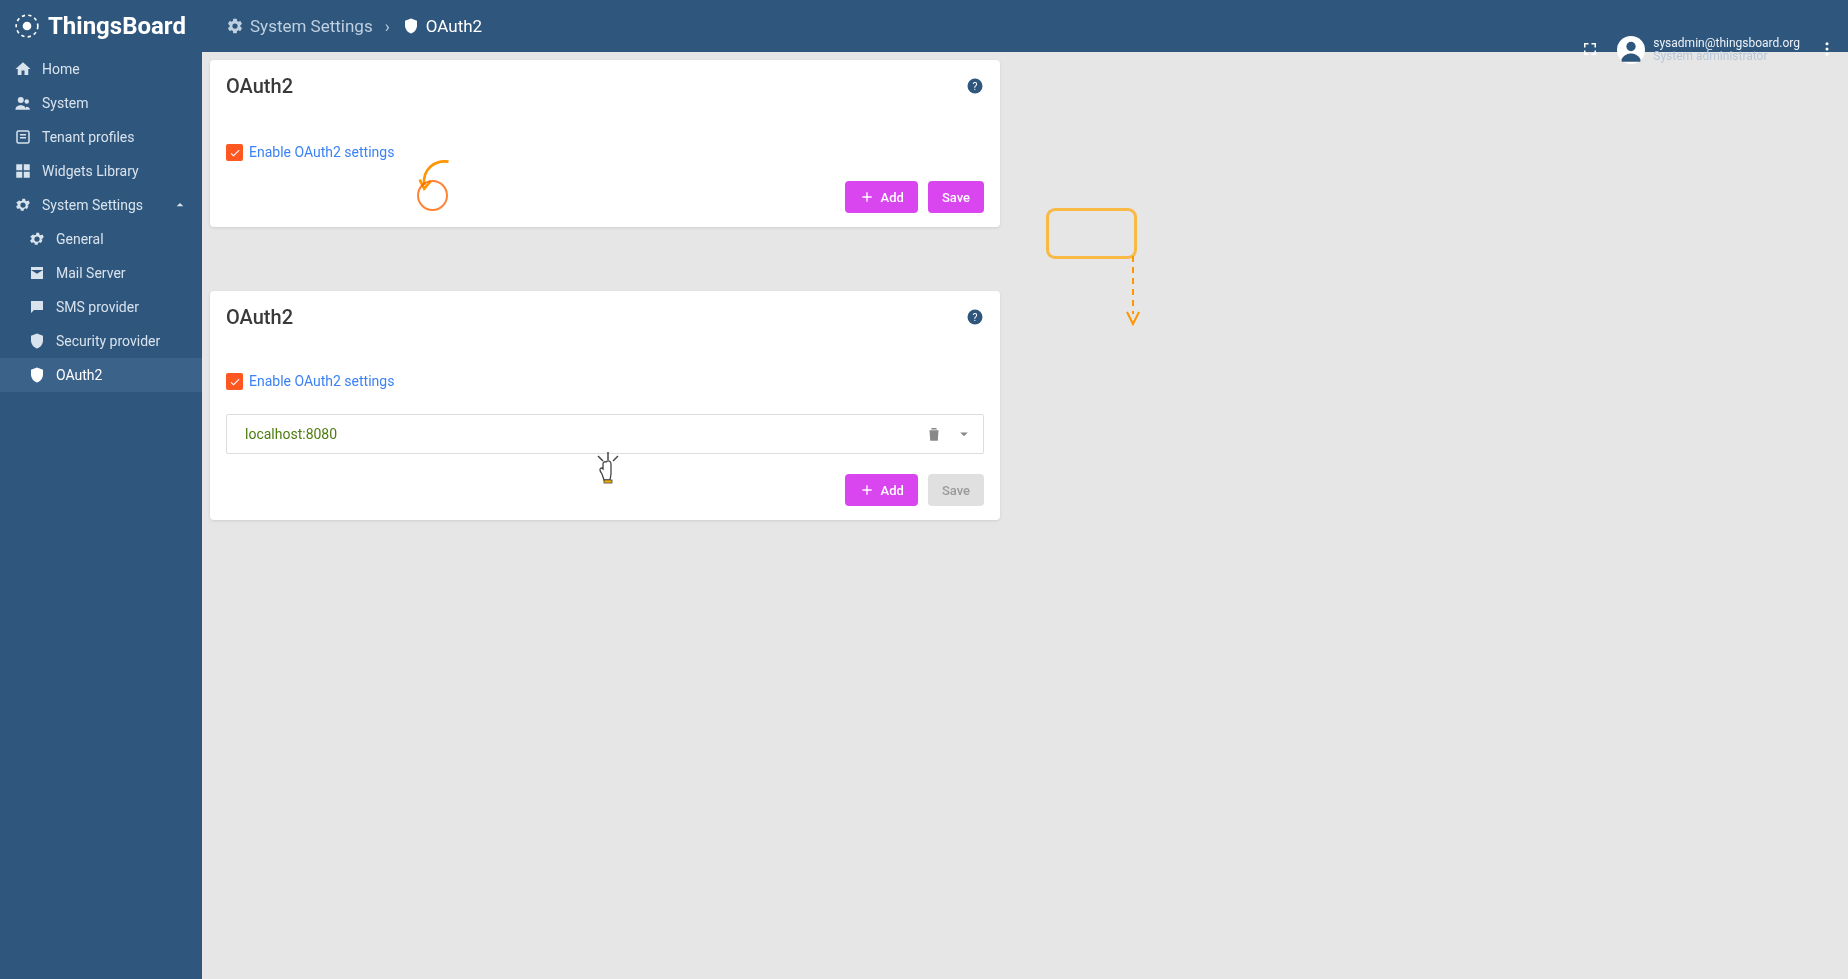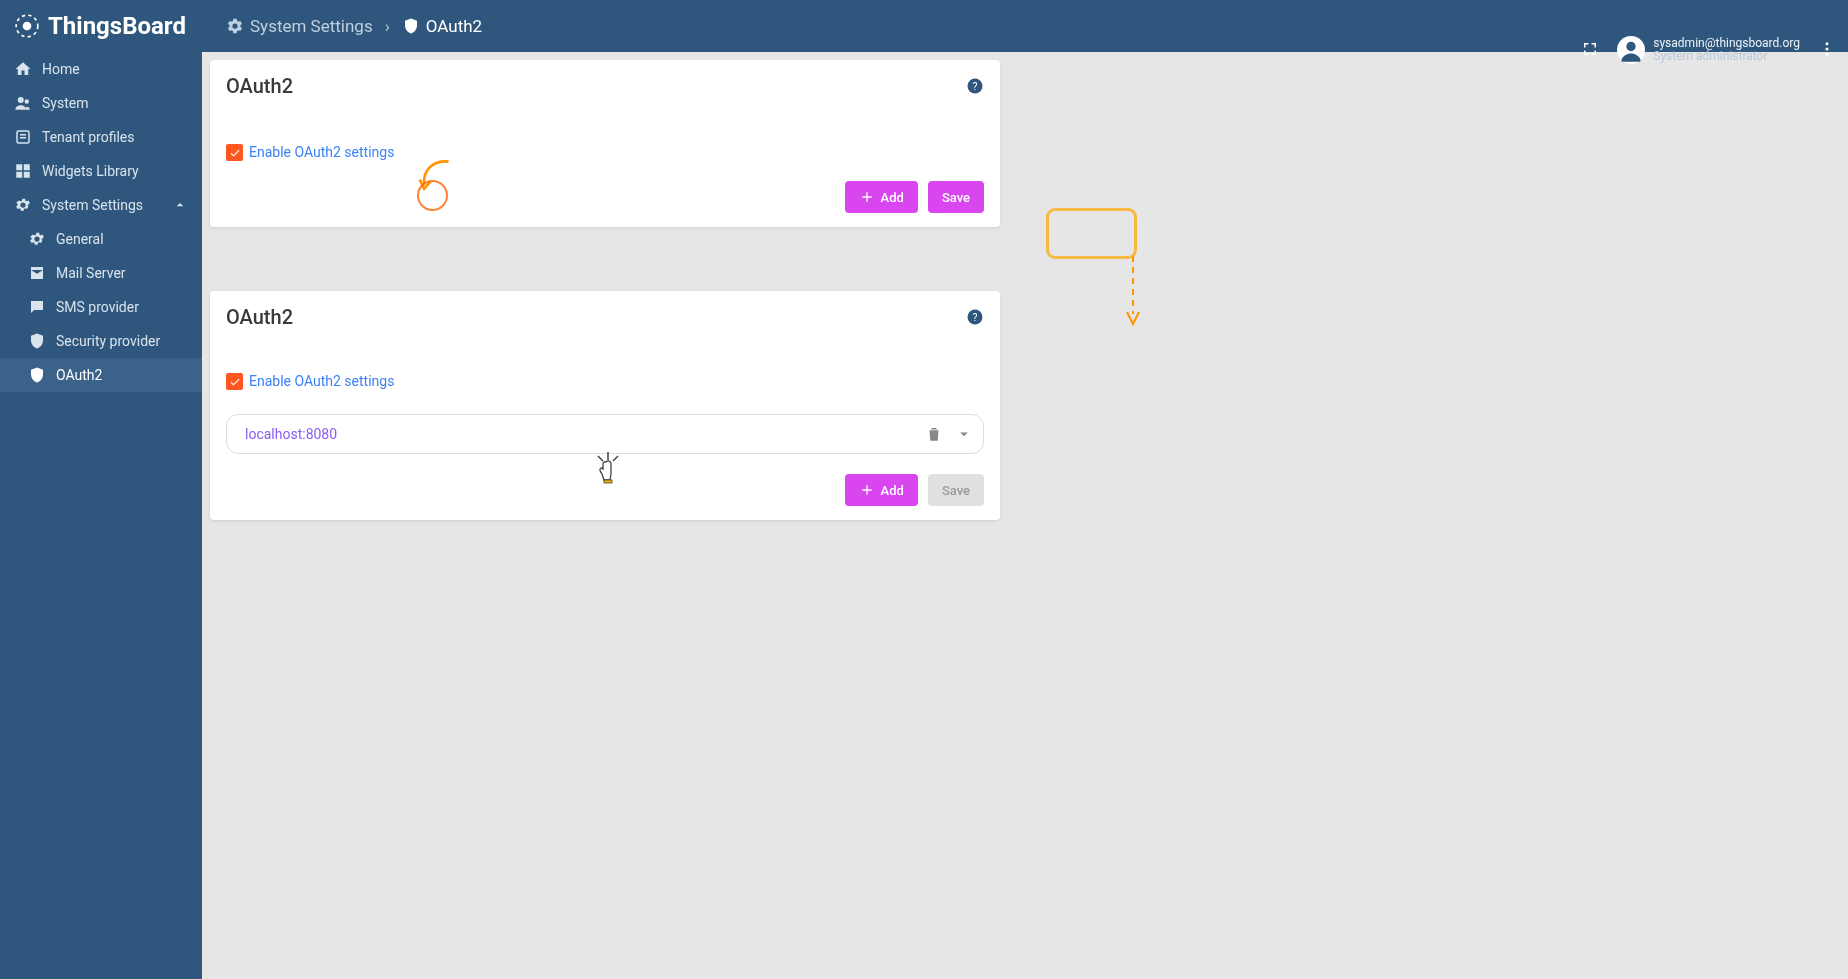--- a/index.html
+++ b/index.html
@@ -52,21 +52,21 @@
   .btn-row { display: flex; justify-content: flex-end; gap: 10px; margin-top: 20px; }
   .btn { height: 32px; border: none; border-radius: 4px; font-size: 13px; font-weight: 500; cursor: pointer; display: inline-flex; align-items: center; padding: 0 14px; }
   .btn.primary { background: #d946ef; color: #fff; }
   .btn.primary .plus { width: 16px; height: 16px; fill: #fff; margin-right: 6px; }
   .btn.disabled { background: #e0e0e0; color: #9a9a9a; cursor: default; }
 
   .highlight-ring { box-shadow: 0 0 0 3px rgba(255,165,0,0.7); border-radius: 6px; position: absolute; pointer-events: none; }
   .ring-add { top: 159px; left: 847px; width: 85px; height: 45px; }
   .ring-chk { top: 130px; left: 217px; width: 27px; height: 27px; border-radius: 50%; box-shadow: 0 0 0 2px rgba(255,100,0,0.8); }
 
-  .domain-row { display: flex; align-items: center; height: 40px; border: 1px solid #ddd; border-radius: 12px; margin-top: 24px; padding: 0 10px 0 18px; font-size: 14px; color: #8b5cf6; }
+  .domain-row { display: flex; align-items: center; height: 40px; border: 1px solid #ddd; border-radius: 2px; margin-top: 24px; padding: 0 10px 0 18px; font-size: 14px; color: #4d7c0f; }
   .domain-row .spacer { flex: 1; }
   .row-icon { width: 18px; height: 18px; fill: #888; margin-left: 12px; cursor: pointer; }
 
   
   .anno-arrow-curved { position: absolute; top: 106px; left: 214px; width: 38px; height: 36px; pointer-events: none; }
   .anno-arrow-dashed { position: absolute; top: 204px; left: 924px; width: 14px; height: 70px; pointer-events: none; }
   .anno-cursor { position: absolute; top: 400px; left: 392px; width: 28px; height: 32px; pointer-events: none; }
   .main { position: relative; }
 </style>
 </head>

